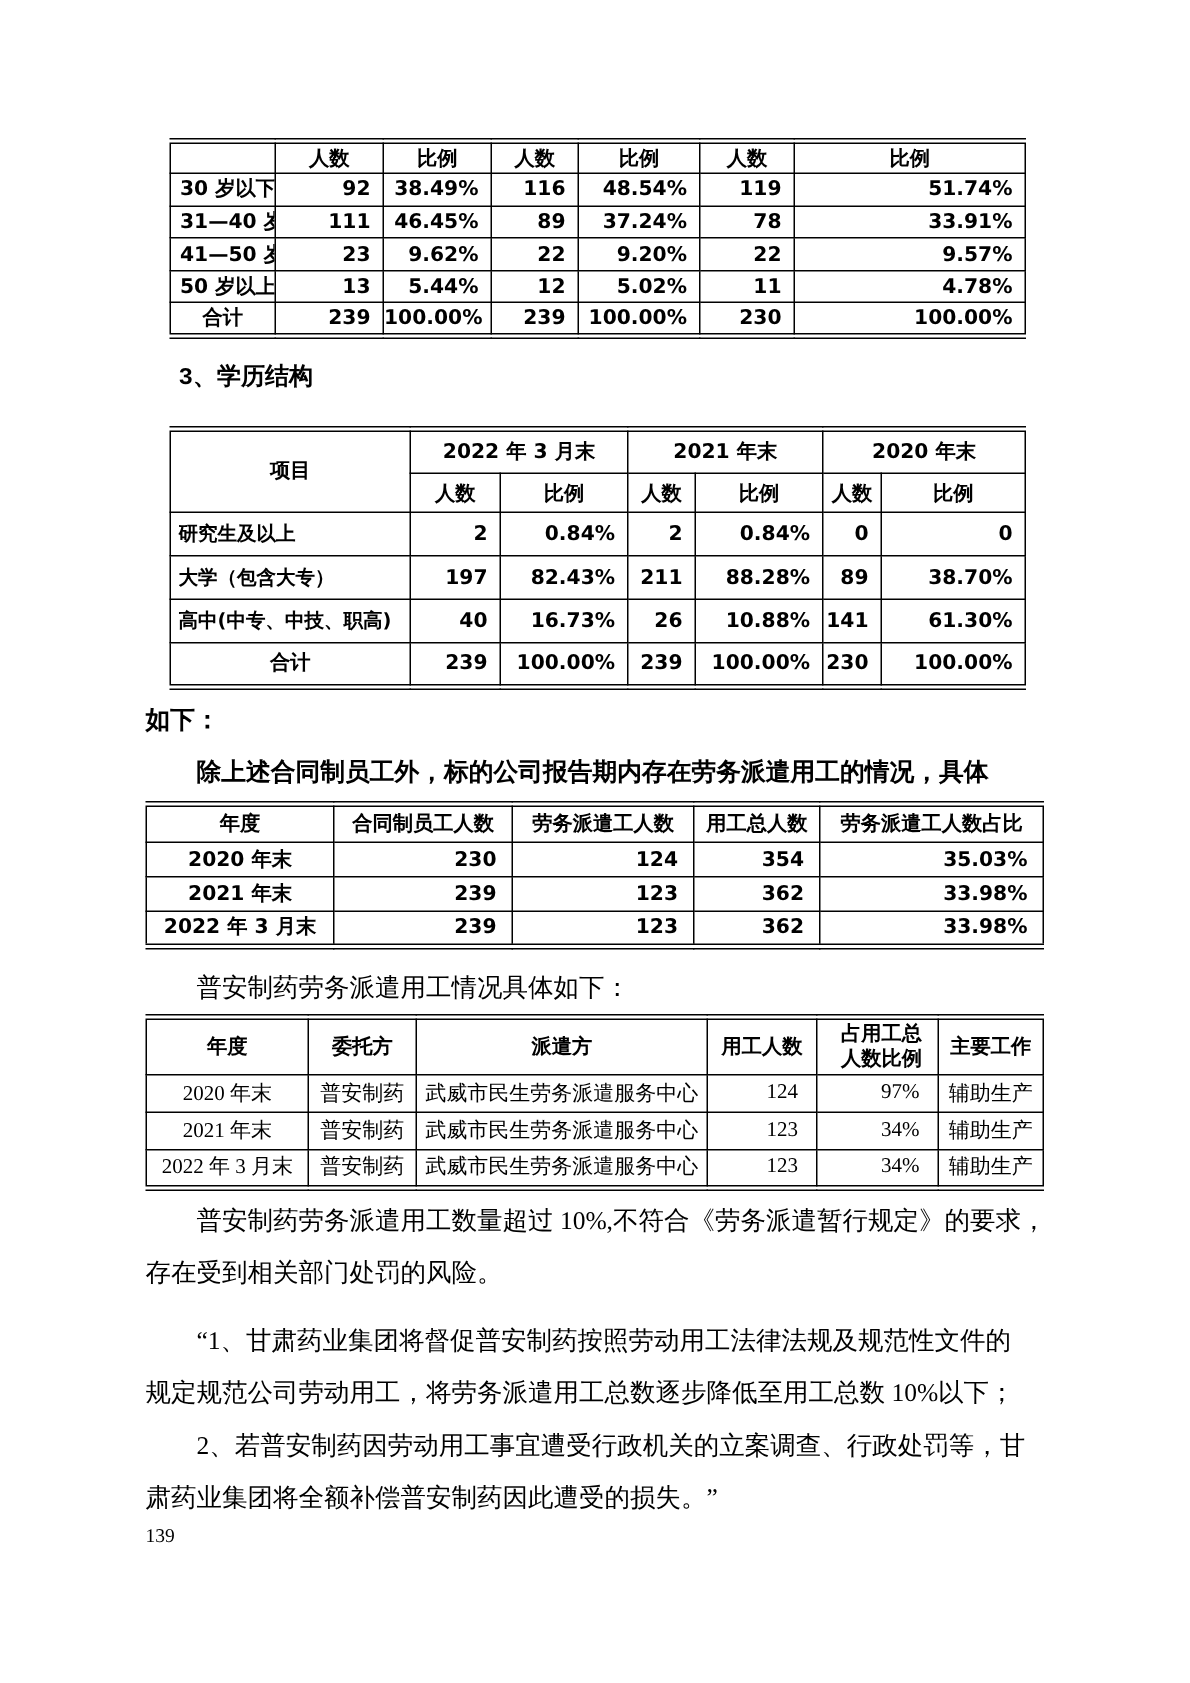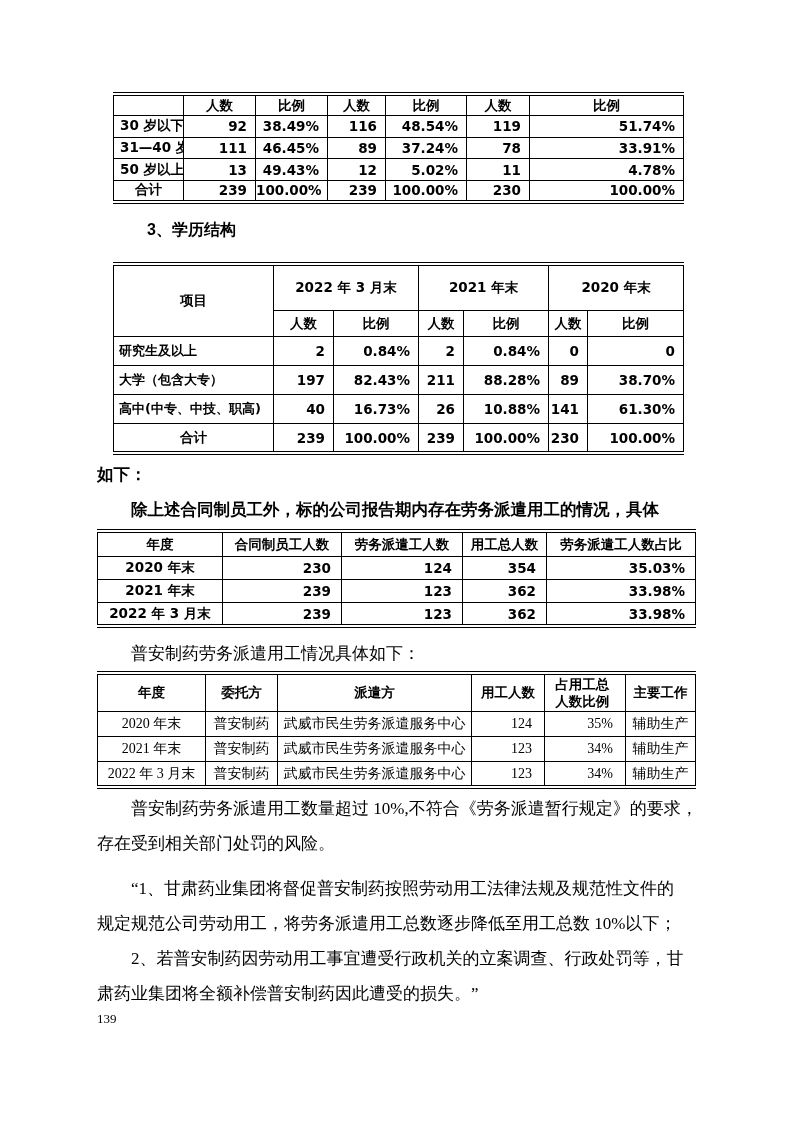--- a/index.html
+++ b/index.html
@@ -39,21 +39,21 @@
 
   
   .t1 { width: 570px; margin-left: 16px; }
   .t1 tr { height: 21.6px; }
   .t1 td:first-child { text-align: left; padding-left: 6px; }
   .t1 td:nth-child(n+2) { text-align: right; padding-right: 8px; margin-top: 43px; }
   .t1 tbody tr:last-child td:first-child { text-align: center; padding-left: 0; }
 
   
   .t2 { width: 570px; margin-left: 16px; margin-top: 22px; }
-  .t2 thead tr:first-child { height: 47px; }
+  .t2 thead tr:first-child { height: 30px; }
   .t2 thead tr:last-child { height: 26px; }
   .t2 tbody tr { height: 29px; }
   .t2 td:first-child { text-align: left; padding-left: 5px; font-size: 13px; }
   .t2 td:nth-child(n+2) { text-align: right; padding-right: 8px; }
   .t2 tbody tr:last-child td:first-child { text-align: center; padding-left: 0; font-size: 13.5px; }
 
   
   .t3 { width: 598px; margin-top: 2px; }
   .t3 thead tr { height: 26px; }
   .t3 tbody tr { height: 23px; }
@@ -63,27 +63,27 @@
   .t4 { width: 598px; }
   .t4 thead tr { height: 39px; }
   .t4 tbody tr { height: 25px; }
   .t4 th { font-size: 13.5px; }
   .t4 td {
     font-family: "Liberation Serif", "DejaVu Serif", serif;
     font-weight: normal;
     font-size: 14px;
   }
   .t4 td:nth-child(4), .t4 td:nth-child(5) { text-align: right; padding-right: 12px; }
-  .wrap2 { display: inline-block; width: 4.4em; white-space: normal; line-height: 1.25; text-align: left; }
+  .wrap2 { display: inline-block; width: 4.4em; white-space: normal; line-height: 1.25; text-align: right; }
 
   
   .heading {
     margin-top: 16px;
-    margin-left: 50px;
-    font-family: Liberation Sans, sans-serif;
+    margin-left: 22px;
+    font-family: Liberation Mono, monospace;
     font-weight: bold;
     font-size: 16px;
     line-height: 20px;
   }
   .para { font-size: 17px; }
   .pline { line-height: 35px; height: 35px; white-space: nowrap; }
   .indent { padding-left: 34px; }
   .bold-para {
     font-family: "DejaVu Sans", "Liberation Sans", sans-serif;
     font-weight: bold;
@@ -138,23 +138,32 @@
         <tr>
           <td>31—40 岁</td>
           <td>111</td>
           <td>46.45%</td>
           <td>89</td>
           <td>37.24%</td>
           <td>78</td>
           <td>33.91%</td>
         </tr>
         <tr>
+          <td>41—50 岁</td>
+          <td>23</td>
+          <td>9.62%</td>
+          <td>22</td>
+          <td>9.20%</td>
+          <td>22</td>
+          <td>9.57%</td>
+        </tr>
+        <tr>
           <td>50 岁以上</td>
           <td>13</td>
-          <td>49.43%</td>
+          <td>5.44%</td>
           <td>12</td>
           <td>5.02%</td>
           <td>11</td>
           <td>4.78%</td>
         </tr>
         <tr>
           <td>合计</td>
           <td>239</td>
           <td>100.00%</td>
           <td>239</td>
@@ -302,21 +311,21 @@
         <th><span class="wrap2">占用工总人数比例</span></th>
         <th>主要工作</th>
       </tr>
     </thead>
     <tbody>
         <tr>
           <td>2020 年末</td>
           <td>普安制药</td>
           <td>武威市民生劳务派遣服务中心</td>
           <td>124</td>
-          <td>35%</td>
+          <td>97%</td>
           <td>辅助生产</td>
         </tr>
         <tr>
           <td>2021 年末</td>
           <td>普安制药</td>
           <td>武威市民生劳务派遣服务中心</td>
           <td>123</td>
           <td>34%</td>
           <td>辅助生产</td>
         </tr>

